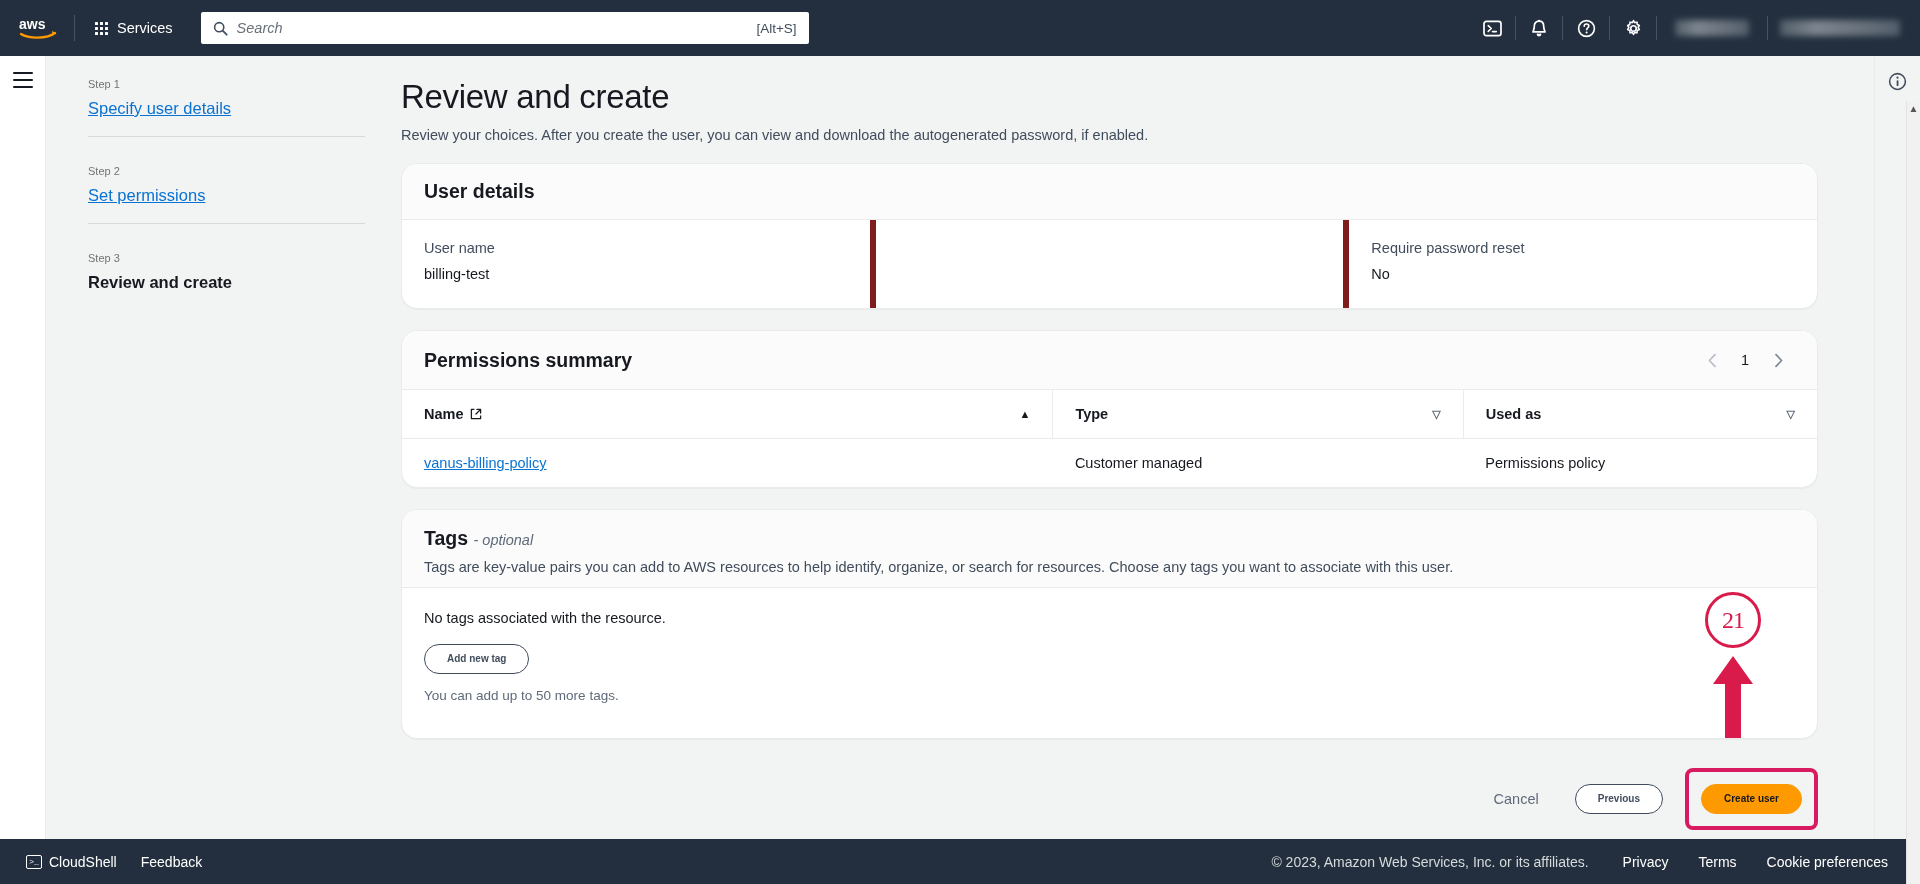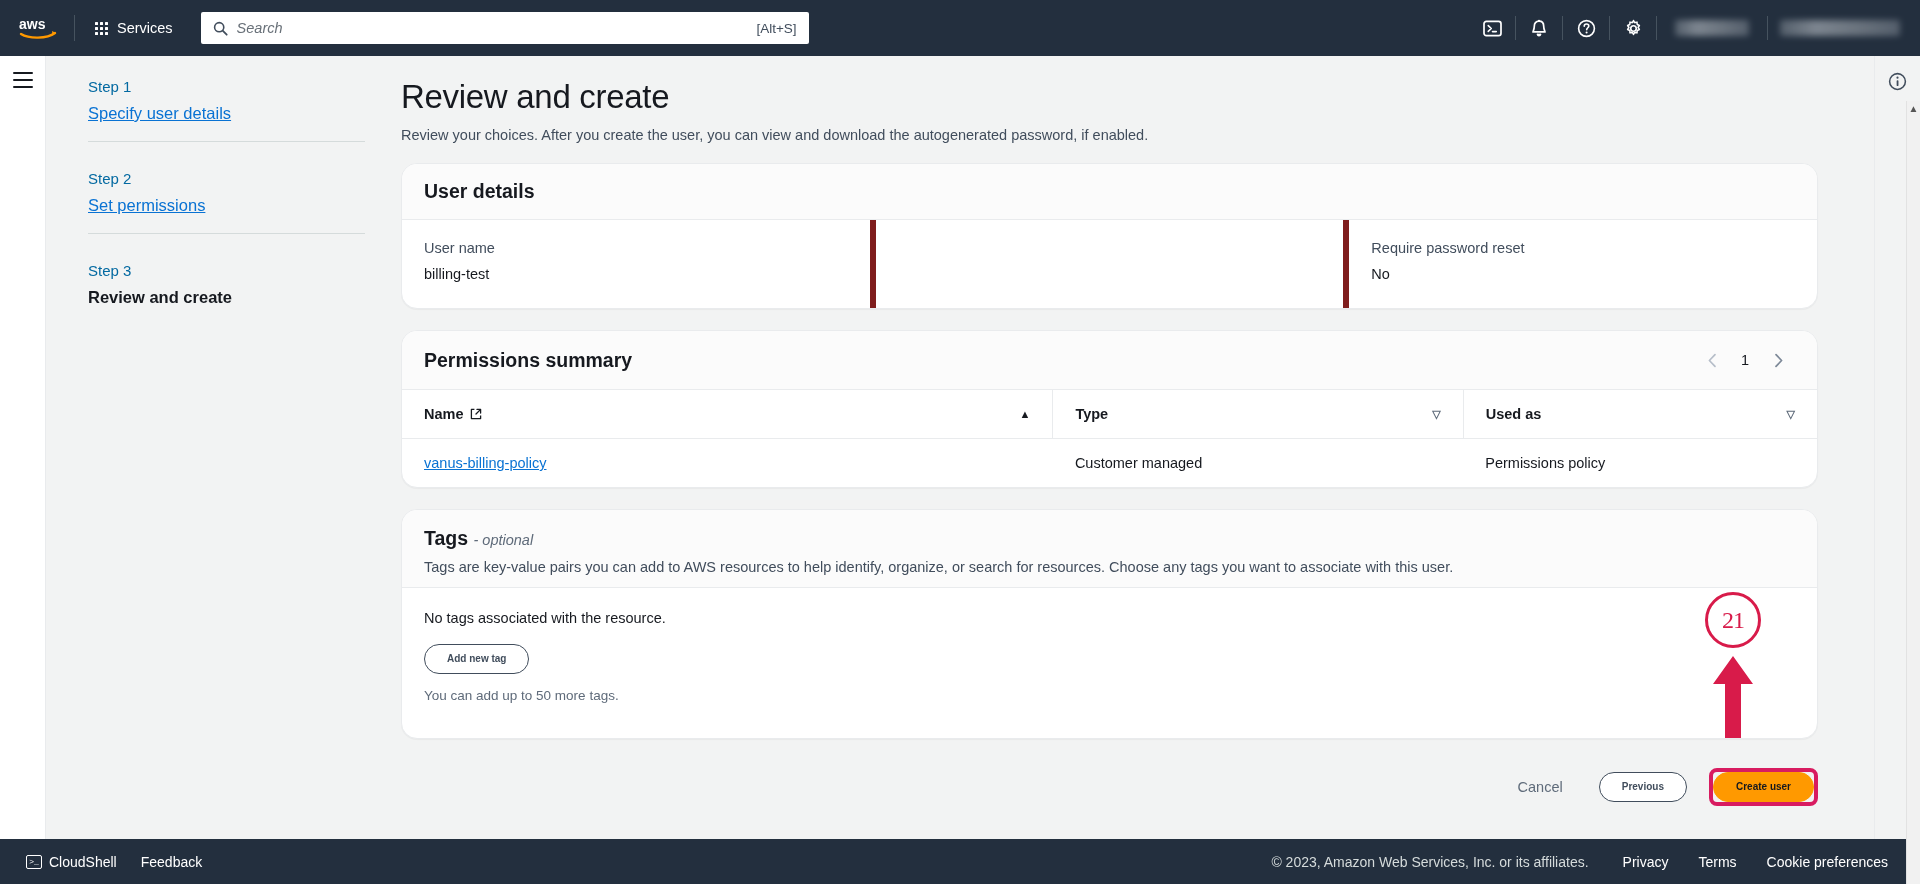--- a/index.html
+++ b/index.html
@@ -84,21 +84,21 @@
   .hamburger { width: 20px; cursor: pointer; }
   .hamburger i { display:block; height:2px; background:#16191f; margin-bottom:5px; border-radius:1px; }
 
   .sidebar {
     width: 355px; flex: 0 0 355px;
     background: #f2f3f3;
     padding: 16px 36px 0 42px;
   }
   .step-block { padding: 6px 0 18px 0; }
   .step-block + .step-block { border-top: 1px solid #d5dbdb; padding-top: 28px; }
-  .step-num { font-size: 15px; color: #0369a1; margin-bottom: 9px; }
+  .step-num { font-size: 11px; color: #737373; margin-bottom: 9px; }
   .step-link {
     font-size: 16.5px; color: #0972d3; text-decoration: underline;
     cursor: pointer; display: inline-block;
   }
   .step-current { font-size: 16.5px; color: #16191f; font-weight: bold; }
 
   .main {
     flex: 1; background: #f2f3f3;
     padding: 22px 0 0 0;
     position: relative;
@@ -198,21 +198,21 @@
   .btn-link {
     background: none; border: none; color: #5f6b7a;
     font-size: 14.5px; cursor: pointer; padding: 9px 14px;
     font-family: "Liberation Sans", sans-serif;
   }
   .btn-primary {
     background: #ff9900; border: 1.6px solid #ff9900; color: #16191f;
   }
   .highlight-box {
     border: 4px solid #d81b60; border-radius: 8px;
-    padding: 0; display: inline-flex;
+    padding: 12px; display: inline-flex;
   }
 
   
   .annot {
     position: absolute;
     pointer-events: none;
     z-index: 30;
   }
   .annot-circle {
     width: 56px; height: 56px;

